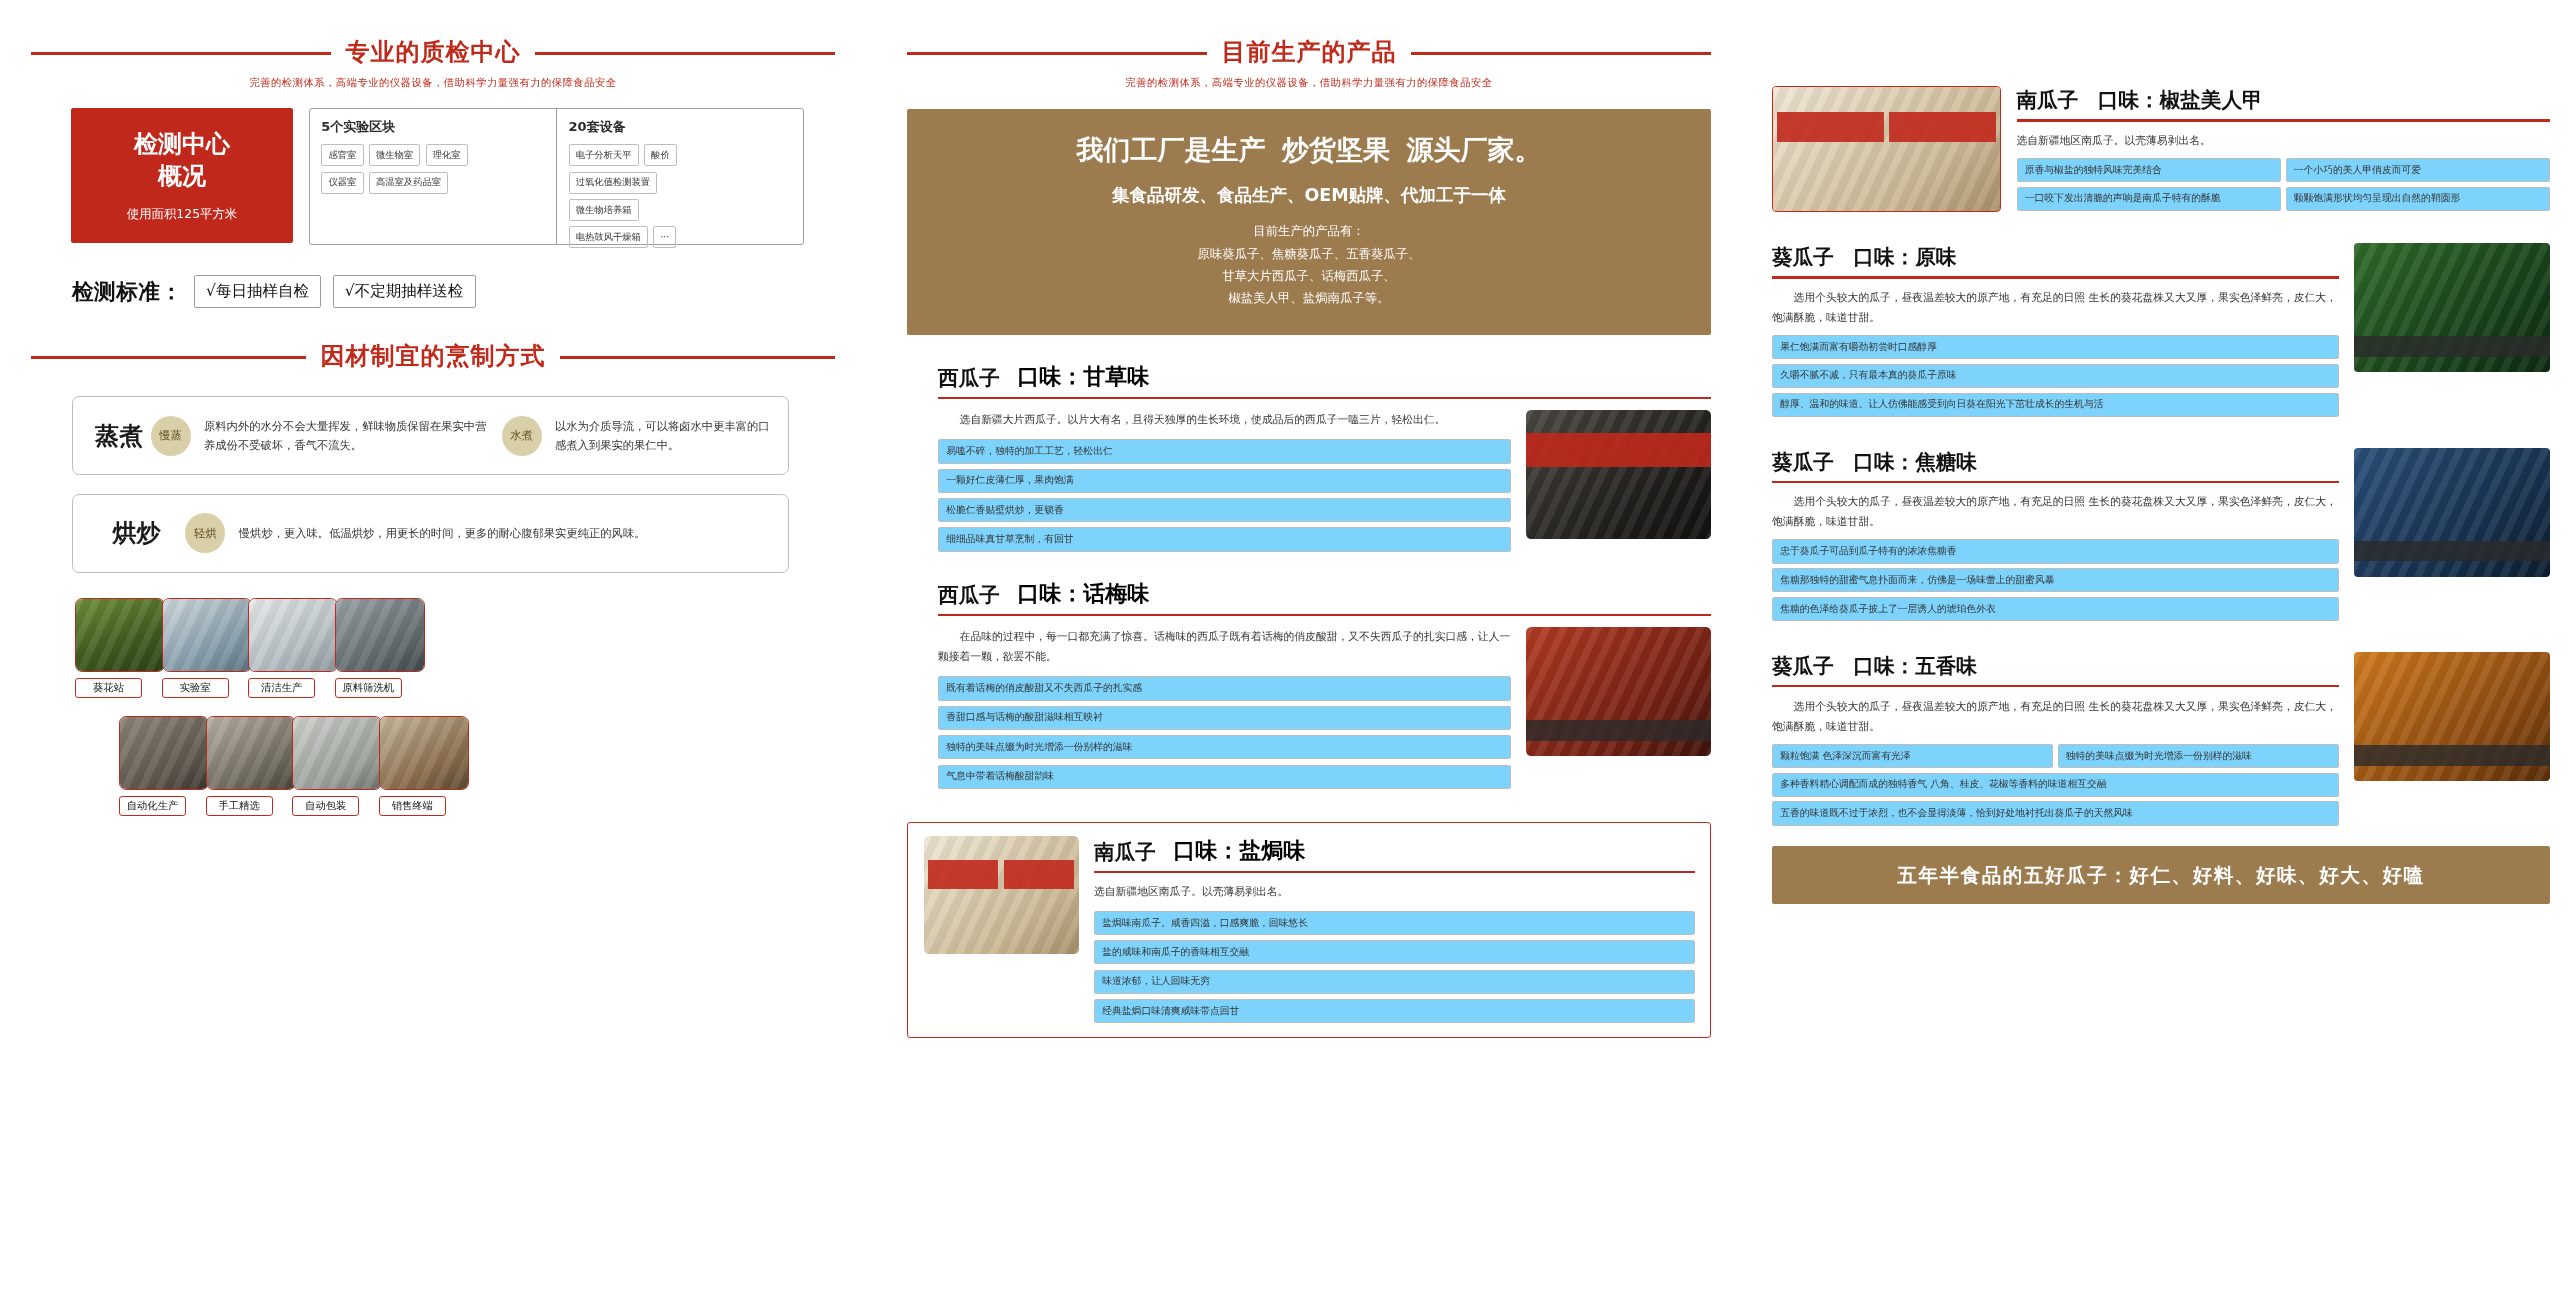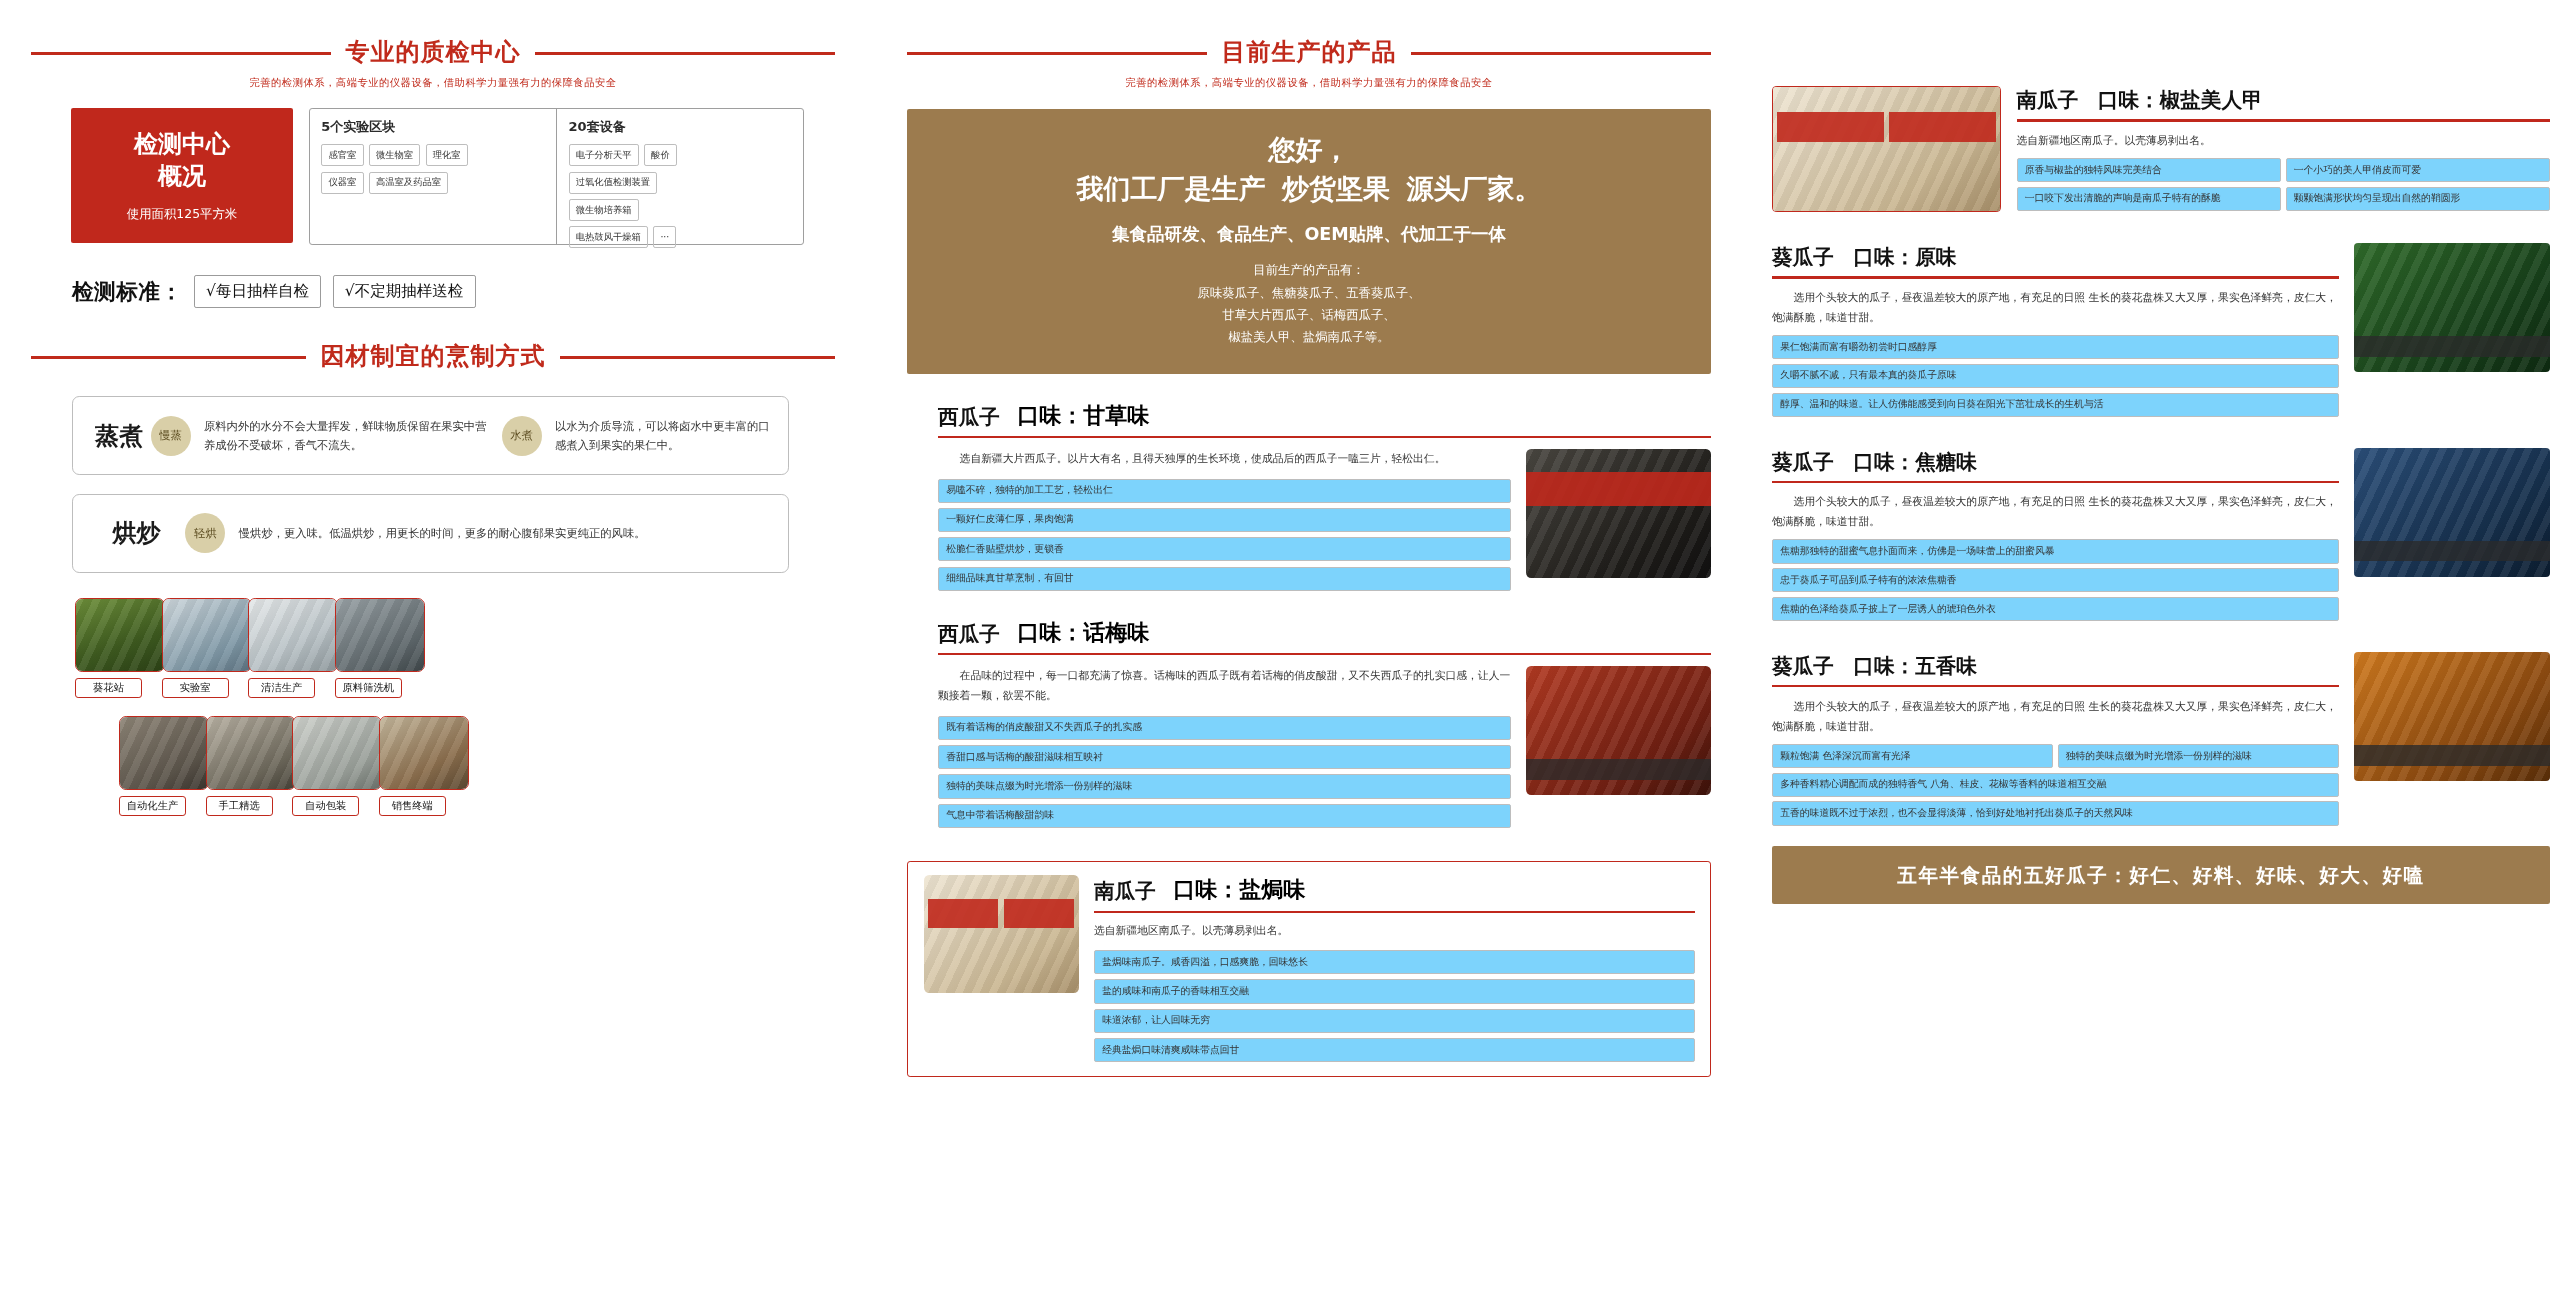--- a/index.html
+++ b/index.html
@@ -236,21 +236,20 @@
   </div>
 
   <div class="col" id="midcol" style="top:36px;">
     <div class="sec-title">
       <div class="rule"></div>
       <span class="t">目前生产的产品</span>
     </div>
     <div class="sec-sub">完善的检测体系，高端专业的仪器设备，借助科学力量强有力的保障食品安全</div>
 
     <div class="brown">
-      <div class="l1">您好，</div>
       <div class="l2">
         <span>我们工厂是生产</span>
         <span style="padding:0 7.2px;">炒货坚果</span>
         <span>源头厂家。</span>
       </div>
       <div class="l3">集食品研发、食品生产、OEM贴牌、代加工于一体</div>
       <div class="l4">
         <div>目前生产的产品有：</div>
         <div>原味葵瓜子、焦糖葵瓜子、五香葵瓜子、</div>
         <div>甘草大片西瓜子、话梅西瓜子、</div>
@@ -387,22 +386,22 @@
 
     <div class="rprod" style="margin-top:31px;">
       <div class="rprod-main">
         <div class="rprod-head">
           <span>葵瓜子</span>
           <span style="margin-left:12.4px;">口味：焦糖味</span>
         </div>
         <div class="rprod-rule"></div>
         <div class="rprod-desc">选用个头较大的瓜子，昼夜温差较大的原产地，有充足的日照 生长的葵花盘株又大又厚，果实色泽鲜亮，皮仁大，饱满酥脆，味道甘甜。</div>
         <div class="rtags one">
+          <div class="thinbox">忠于葵瓜子可品到瓜子特有的浓浓焦糖香</div>
           <div class="thinbox">焦糖那独特的甜蜜气息扑面而来，仿佛是一场味蕾上的甜蜜风暴</div>
-          <div class="thinbox">忠于葵瓜子可品到瓜子特有的浓浓焦糖香</div>
           <div class="thinbox">焦糖的色泽给葵瓜子披上了一层诱人的琥珀色外衣</div>
         </div>
       </div>
       <div class="rprod-img" style="height:129px;width:196px;">
         <div class="ph packblue"></div>
           <div class="packband low"></div>
       </div>
     </div>
 
     <div class="rprod" style="margin-top:31px;">

